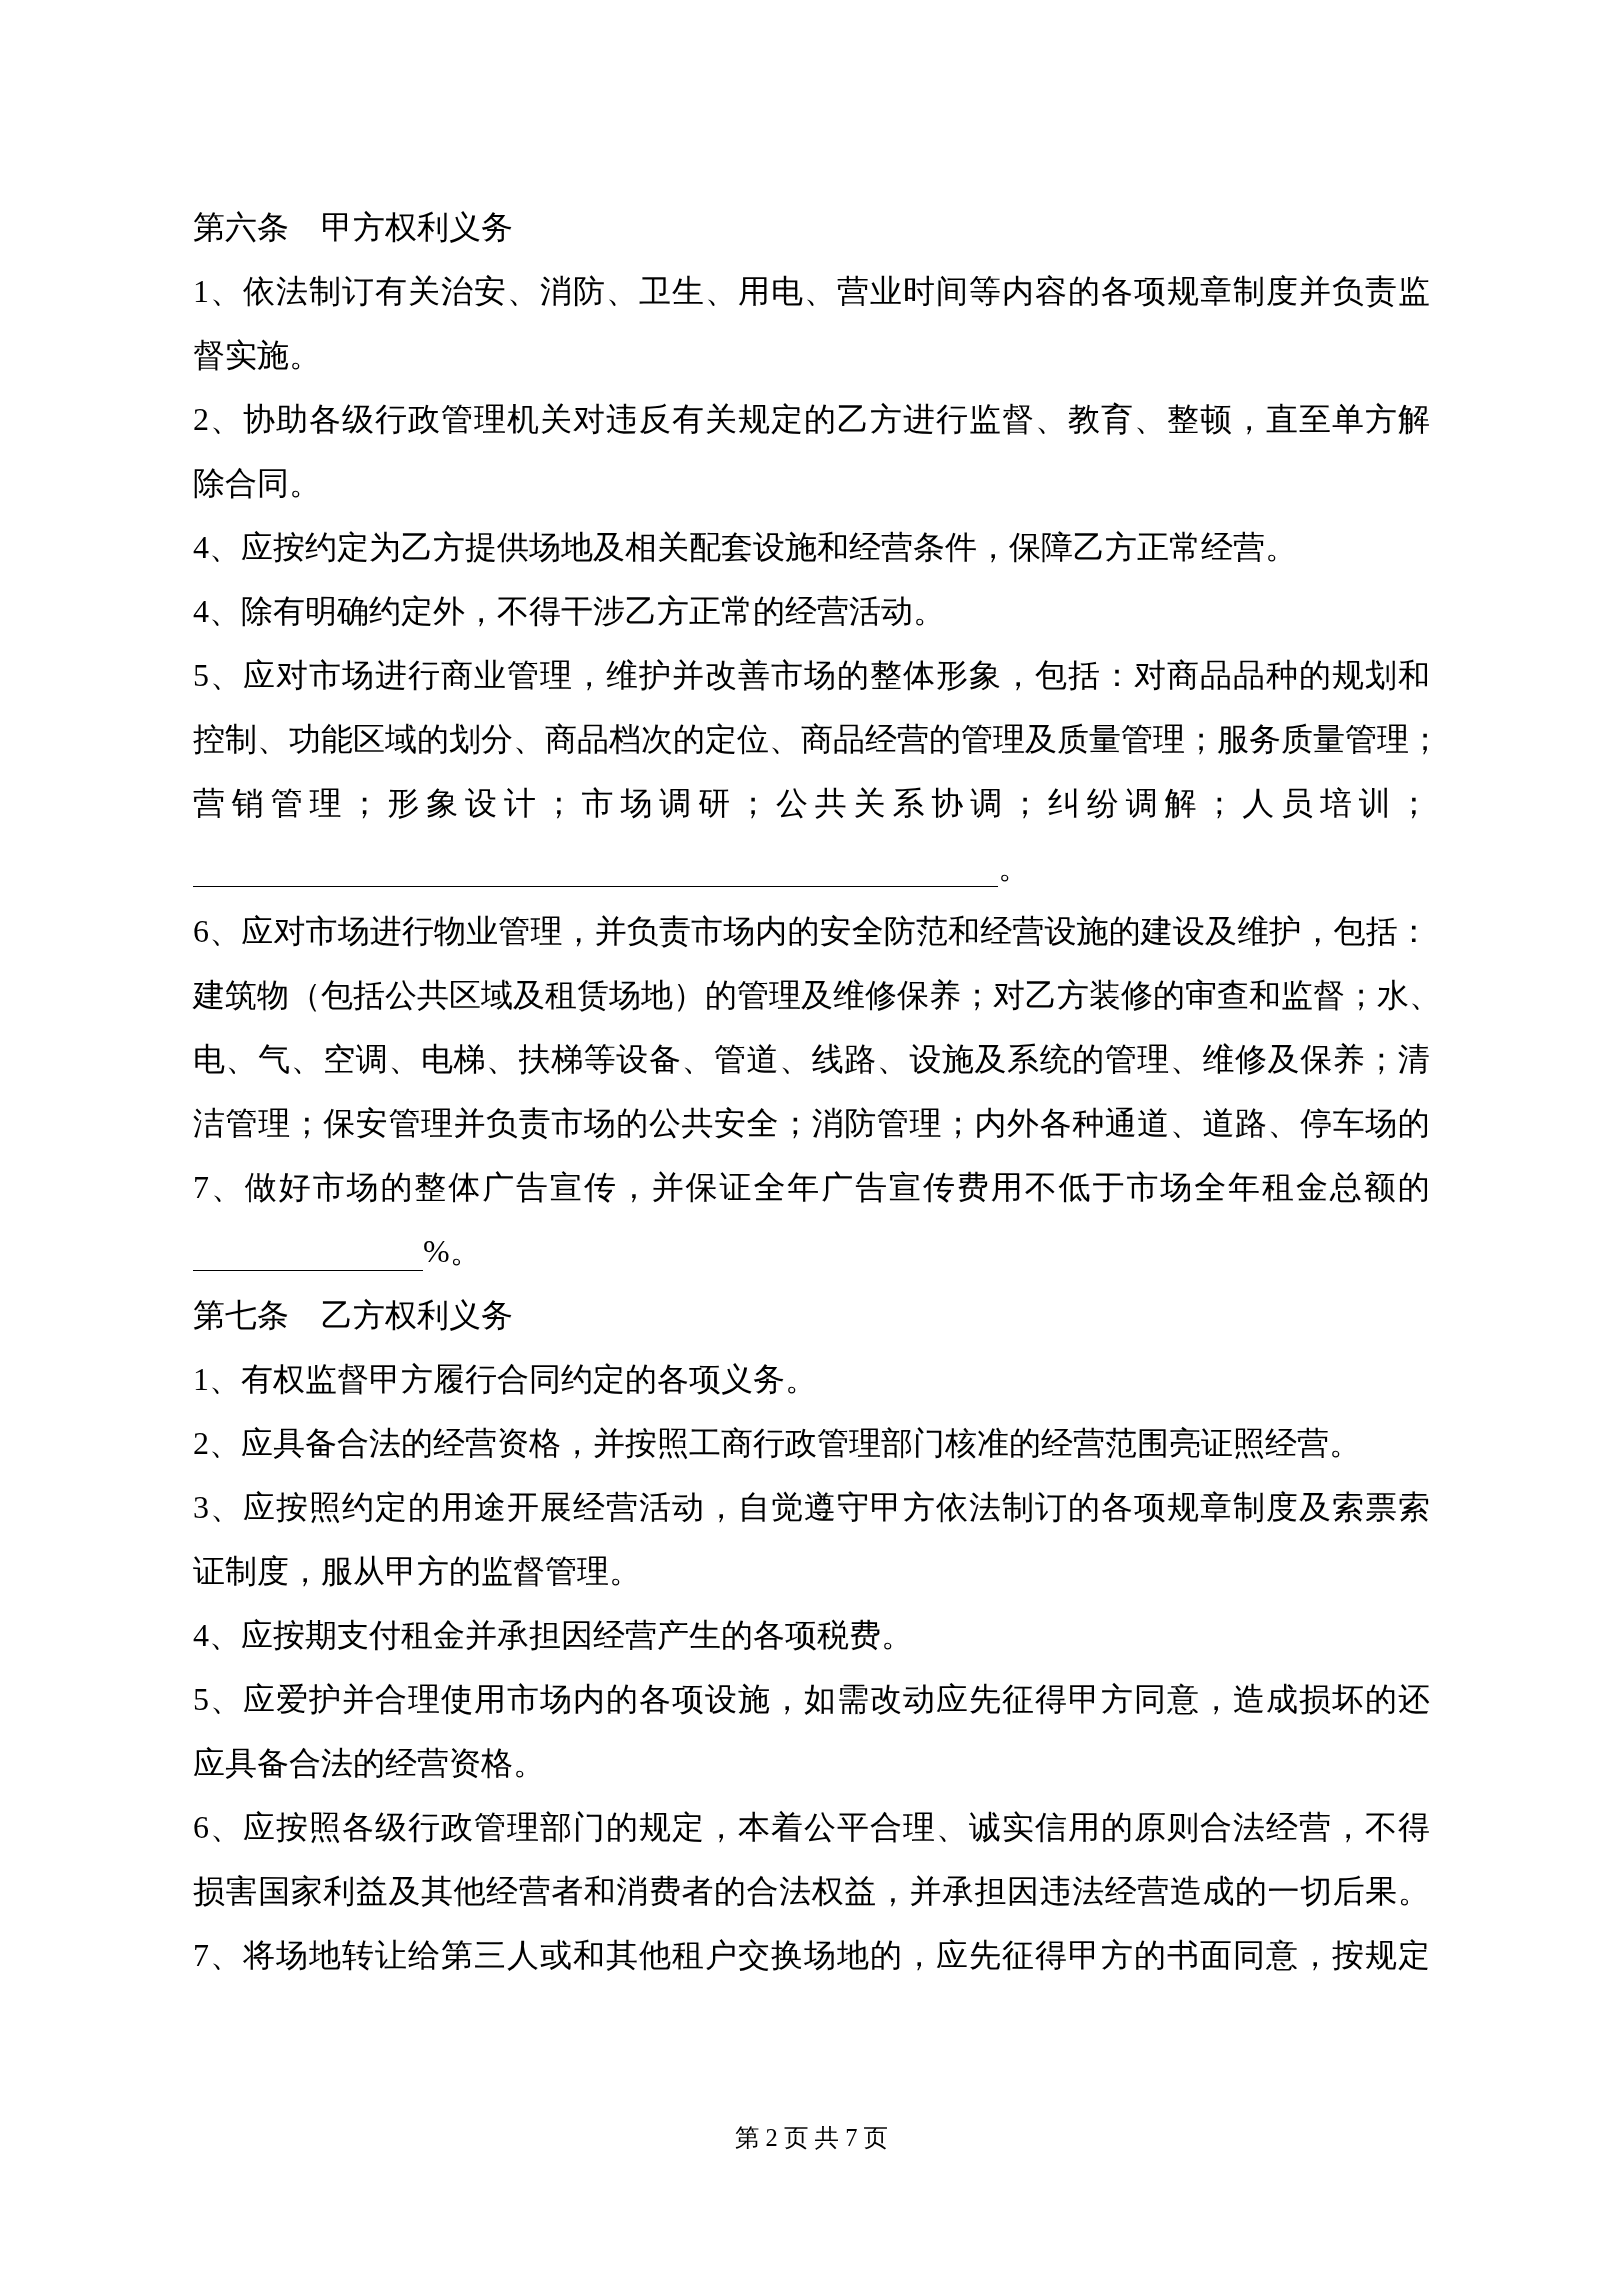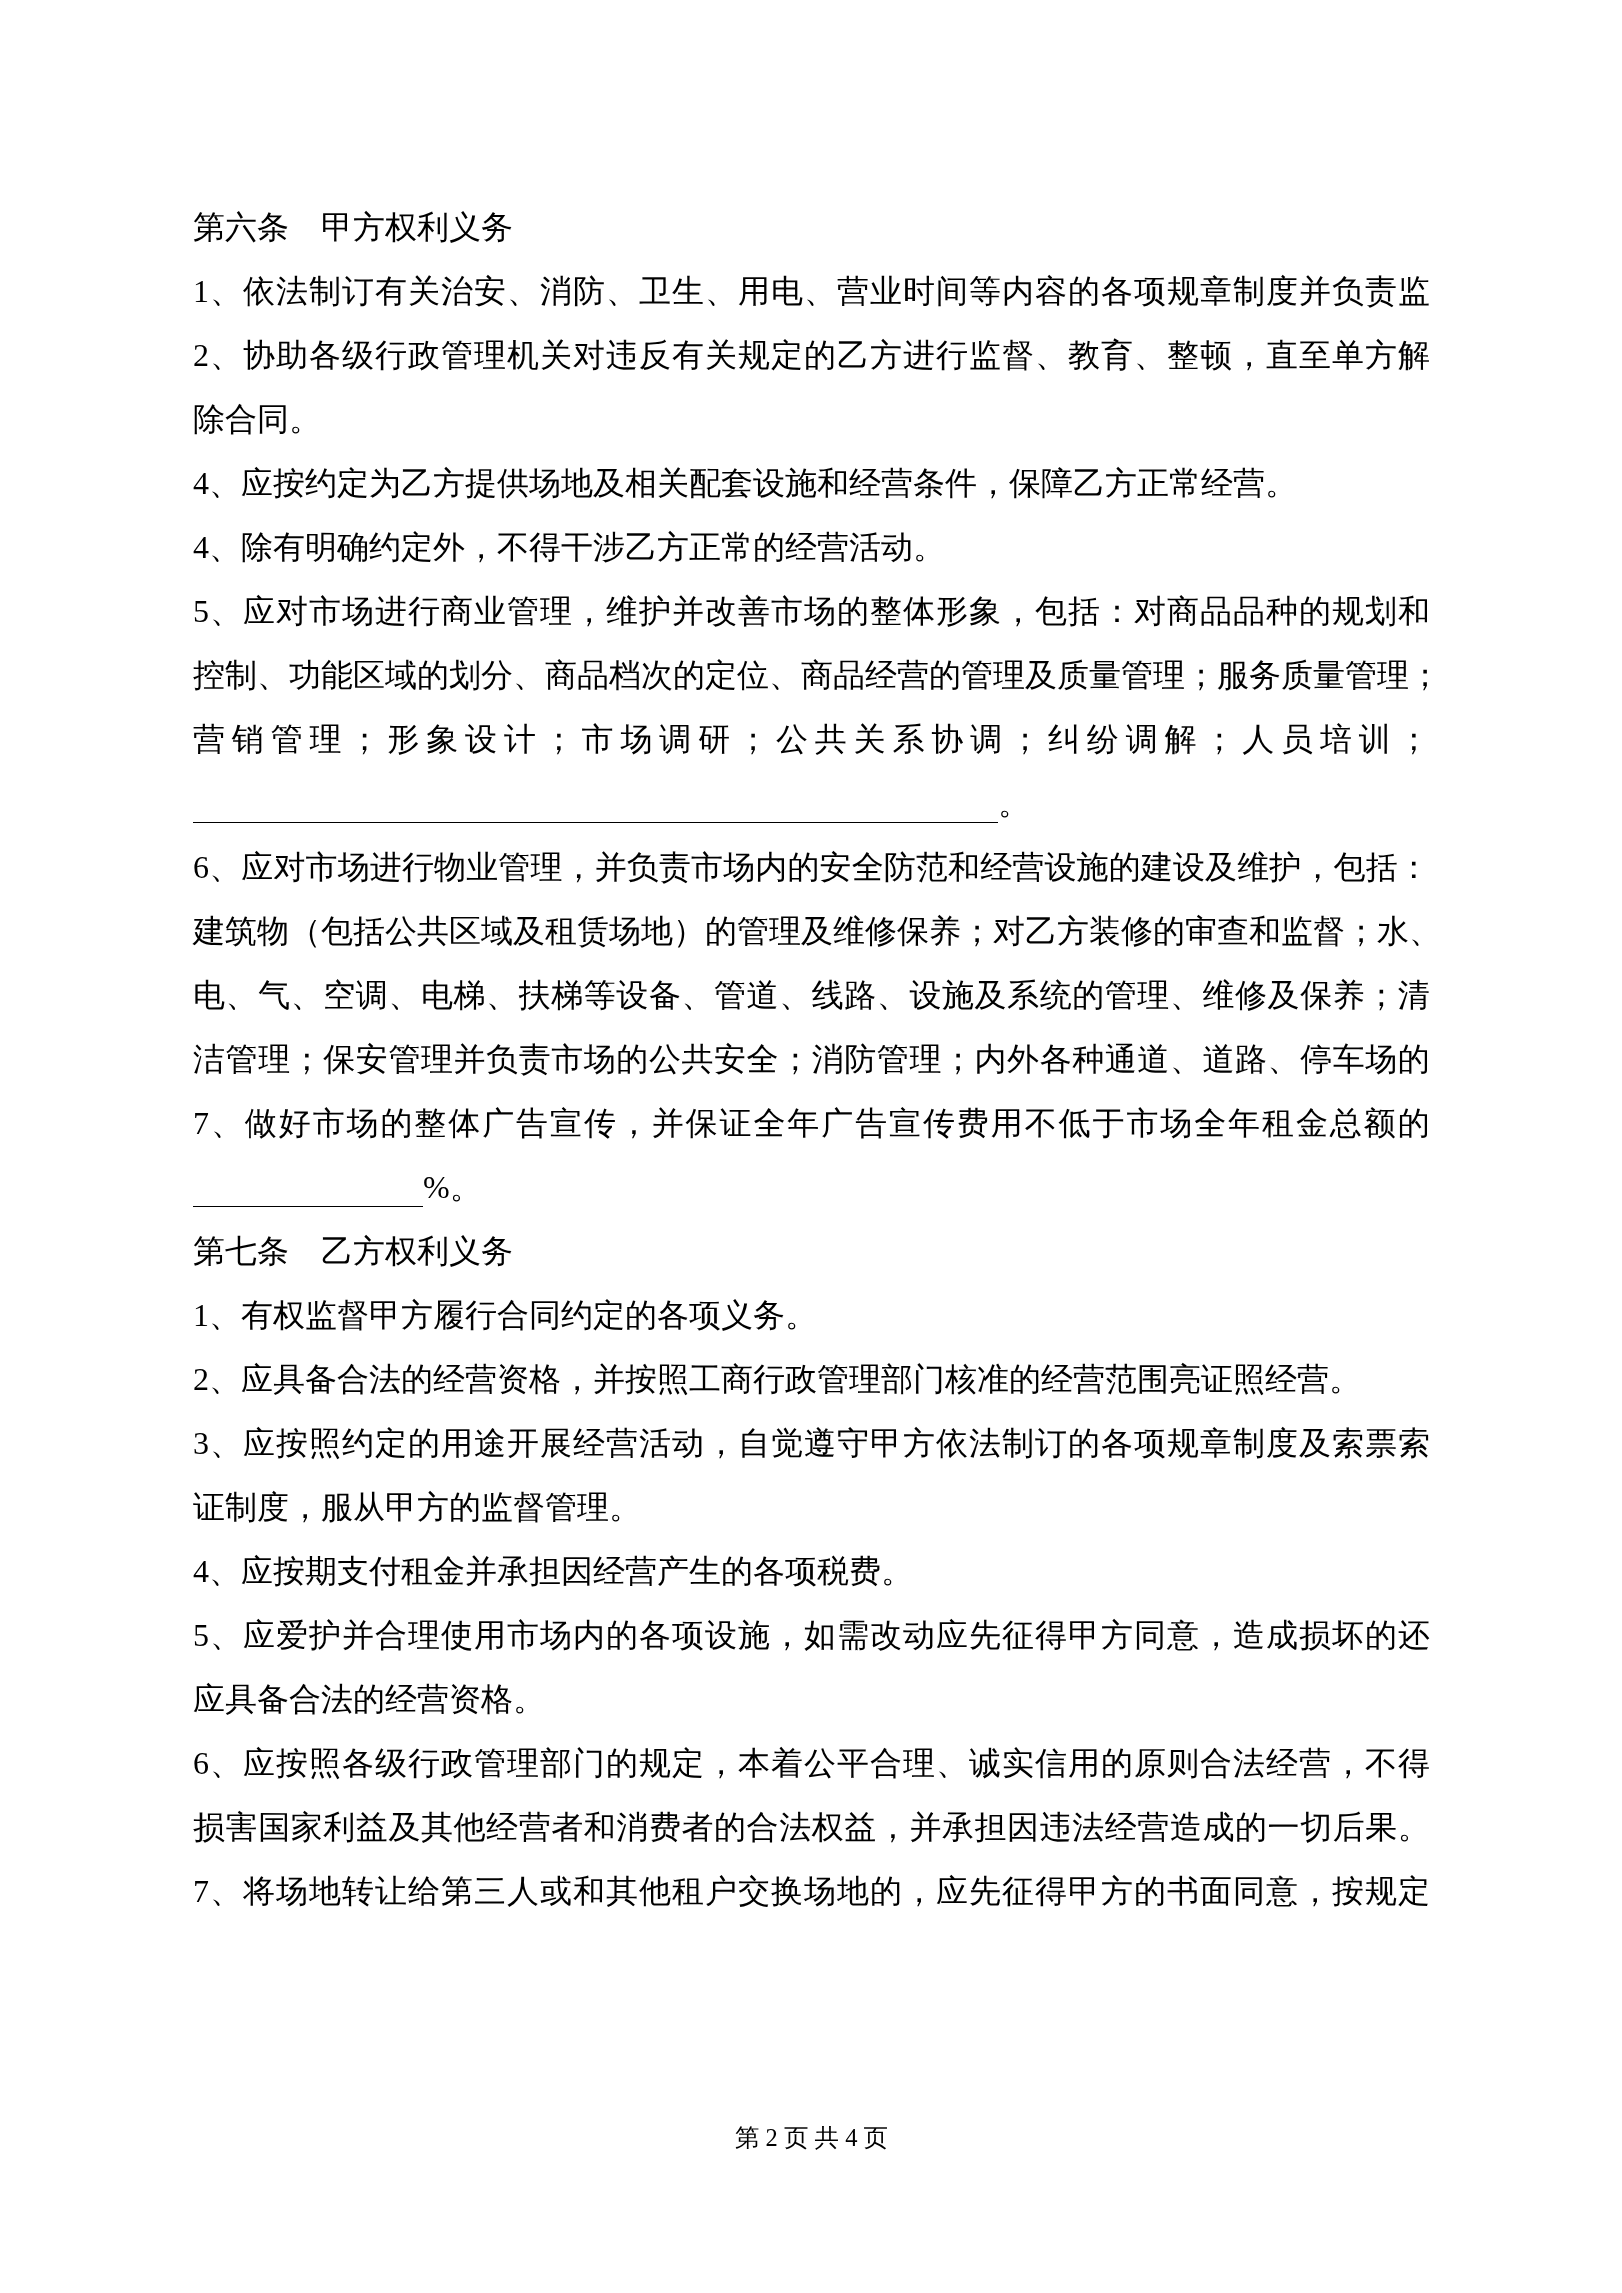--- a/index.html
+++ b/index.html
@@ -95,20 +95,21 @@
         <span class="ch">项</span>
         <span class="ch">规</span>
         <span class="ch">章</span>
         <span class="ch">制</span>
         <span class="ch">度</span>
         <span class="ch">并</span>
         <span class="ch">负</span>
         <span class="ch">责</span>
         <span class="ch">监</span>
       </div>
+      <div class="line"><span>督实施。</span></div>
       <div class="line stretch">
         <span class="ch">2</span>
         <span class="ch">、</span>
         <span class="ch">协</span>
         <span class="ch">助</span>
         <span class="ch">各</span>
         <span class="ch">级</span>
         <span class="ch">行</span>
         <span class="ch">政</span>
         <span class="ch">管</span>
@@ -664,16 +665,16 @@
         <span class="ch">面</span>
         <span class="ch">同</span>
         <span class="ch">意</span>
         <span class="ch">，</span>
         <span class="ch">按</span>
         <span class="ch">规</span>
         <span class="ch">定</span>
       </div>
     </div>
   <div class="footer">
-    <span>第 2 页 共 4 页</span>
+    <span>第 2 页 共 7 页</span>
   </div>
 </div>
 
 
 </body></html>

